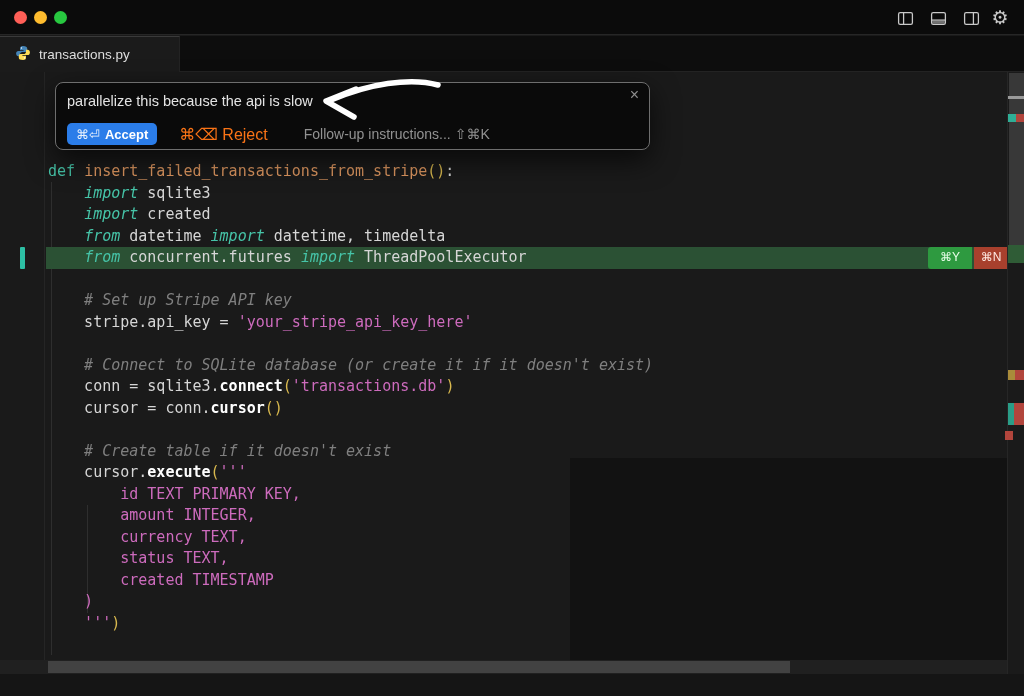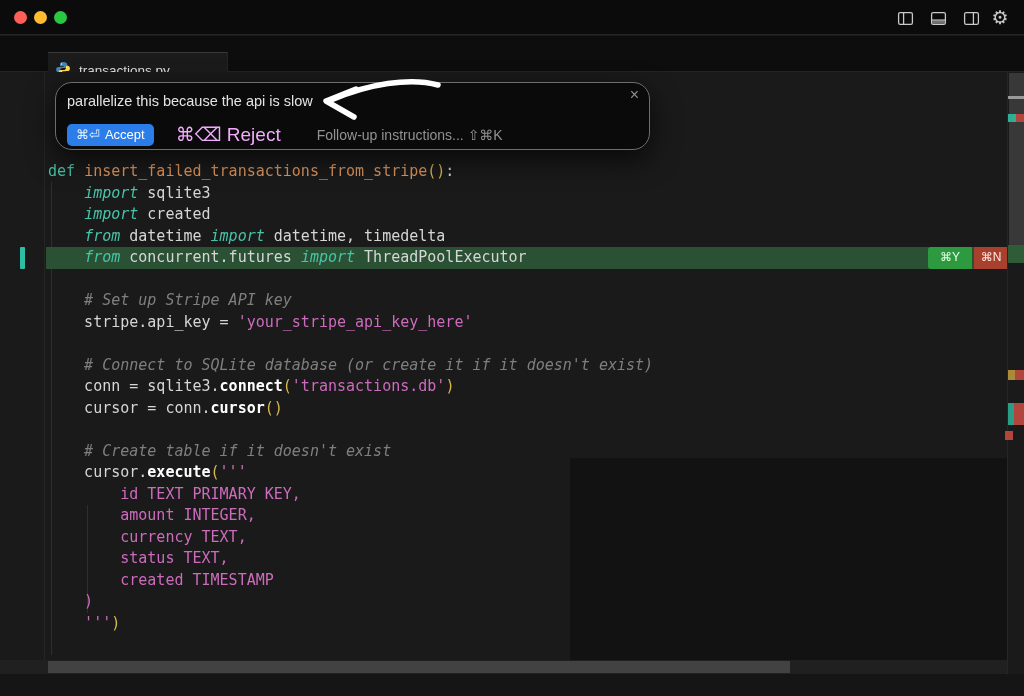--- a/index.html
+++ b/index.html
@@ -12,21 +12,21 @@
   #titlebar { position:absolute; left:0; top:0; width:1024px; height:35px; background:#0b0b0b; border-bottom:1px solid #262626; }
   .traffic { position:absolute; top:11px; width:13px; height:13px; border-radius:50%; }
   #tl-close { left:14px; background:#ff5f57; }
   #tl-min   { left:34px; background:#febc2e; }
   #tl-max   { left:54px; background:#28c840; }
   .tb-icon { position:absolute; top:7px; width:22px; height:22px; color:#c9c9c9; display:flex; align-items:center; justify-content:center; cursor:pointer; }
   .tb-icon svg { width:17px; height:17px; }
   #gear-ic { font-size:19px; line-height:22px; }
   
   #tabbar { position:absolute; left:0; top:36px; width:1024px; height:36px; background:#0d0d0d; border-bottom:1px solid #232323; }
-  #tab-active { position:absolute; left:0; top:16px; width:180px; height:36px; background:#1b1b1b; border-top:1px solid #3a3a3a; border-right:1px solid #232323; display:flex; align-items:center; padding-left:7px; cursor:pointer;margin-left:48px; }
+  #tab-active { position:absolute; left:0; top:0; width:180px; height:36px; background:#1b1b1b; border-top:1px solid #3a3a3a; border-right:1px solid #232323; display:flex; align-items:center; padding-left:15px; cursor:pointer; }
   #tab-active .tab-label { color:#dedede; font-size:13.5px; margin-left:8px; }
   
   #editor { position:absolute; left:0; top:72px; width:1024px; height:624px; background:#1a1a1a; }
   #gutter-border { position:absolute; left:44px; top:0; width:1px; height:588px; background:#252525; }
   #dim-region { position:absolute; left:570px; top:386px; width:437px; height:204px; background:#121212; }
   .indent-guide { position:absolute; width:1px; background:#2e2e2e; }
   #guide1 { left:51px; top:110px; height:473px; }
   #guide2 { left:87px; top:433px; height:108px; }
   #code-lines { position:absolute; left:46px; top:89px; width:962px; }
   .code-line { height:21.5px; line-height:21.5px; white-space:pre; padding-left:2px;
@@ -41,29 +41,29 @@
   .m  { color:#ffffff;font-weight:bold; }
   .c  { color:#7f7f7f; font-style:italic; }
   #gutter-change-bar { position:absolute; left:20px; top:175px; width:5px; height:22px; background:#2dbfa4; border-radius:1px; }
   
   .diff-badge { position:absolute; top:175px; height:21.5px; line-height:21.5px; text-align:center;
     font-family:"Liberation Sans",sans-serif; font-size:12px; color:#f2f2f2; cursor:pointer; }
   #badge-accept { left:928px; width:44px; background:#2e9a40; border-radius:3px 0 0 3px; color:#eaffea; }
   #badge-reject { left:974px; width:34px; background:#a8402d; color:#ffeae4; }
   
   #popup { position:absolute; left:55px; top:10px; width:595px; height:68px; background:#0a0a0a;
-    border:1px solid #6e6e6e; border-radius:17px; box-shadow:0 10px 28px rgba(0,0,0,.65); z-index:5; }
+    border:1px solid #6e6e6e; border-radius:8px; box-shadow:0 10px 28px rgba(0,0,0,.65); z-index:5; }
   #popup-prompt { position:absolute; left:11px; top:10px; font-size:14.5px; color:#e3e3e3; }
   #popup-close { position:absolute; right:10px; top:3px; font-size:16px; color:#8f8f8f; cursor:pointer; }
   #popup-actions { position:absolute; left:11px; top:40px; display:flex; align-items:center; }
   #accept-btn { background:#2b7de9; border:none; border-radius:5px; height:22px; padding:0 9px; cursor:pointer;
     color:#fff; font-size:13px; font-family:"Liberation Sans",sans-serif; display:flex; align-items:center; }
   #accept-btn .sc { font-weight:400; opacity:.9; margin-right:5px; }
-  #accept-btn .lb { font-weight:400; }
-  #reject-btn { margin-left:22px; color:#f0abfc; font-size:19px; cursor:pointer; background:none; border:none; font-family:"Liberation Sans",sans-serif; }
+  #accept-btn .lb { font-weight:700; }
+  #reject-btn { margin-left:22px; color:#f97316; font-size:16px; cursor:pointer; background:none; border:none; font-family:"Liberation Sans",sans-serif; }
   #followup { margin-left:36px; color:#929292; font-size:14px; cursor:pointer; }
   
   #arrow-svg { position:absolute; left:0; top:0; width:1024px; height:696px; z-index:6; pointer-events:none; }
   
   #ruler-border { position:absolute; left:1007px; top:0; width:1px; height:624px; background:#262626; }
   #v-thumb { position:absolute; left:1009px; top:1px; width:15px; height:178px; background:#383838; cursor:pointer; }
   .ruler-mark { position:absolute; }
   #h-track { position:absolute; left:0px; top:588px; width:1007px; height:14px; background:#202020; }
   #h-thumb { position:absolute; left:48px; top:1px; width:742px; height:12px; background:#424242; cursor:pointer; }
   #bottom-strip { position:absolute; left:0; top:602px; width:1024px; height:22px; background:#151515; }

